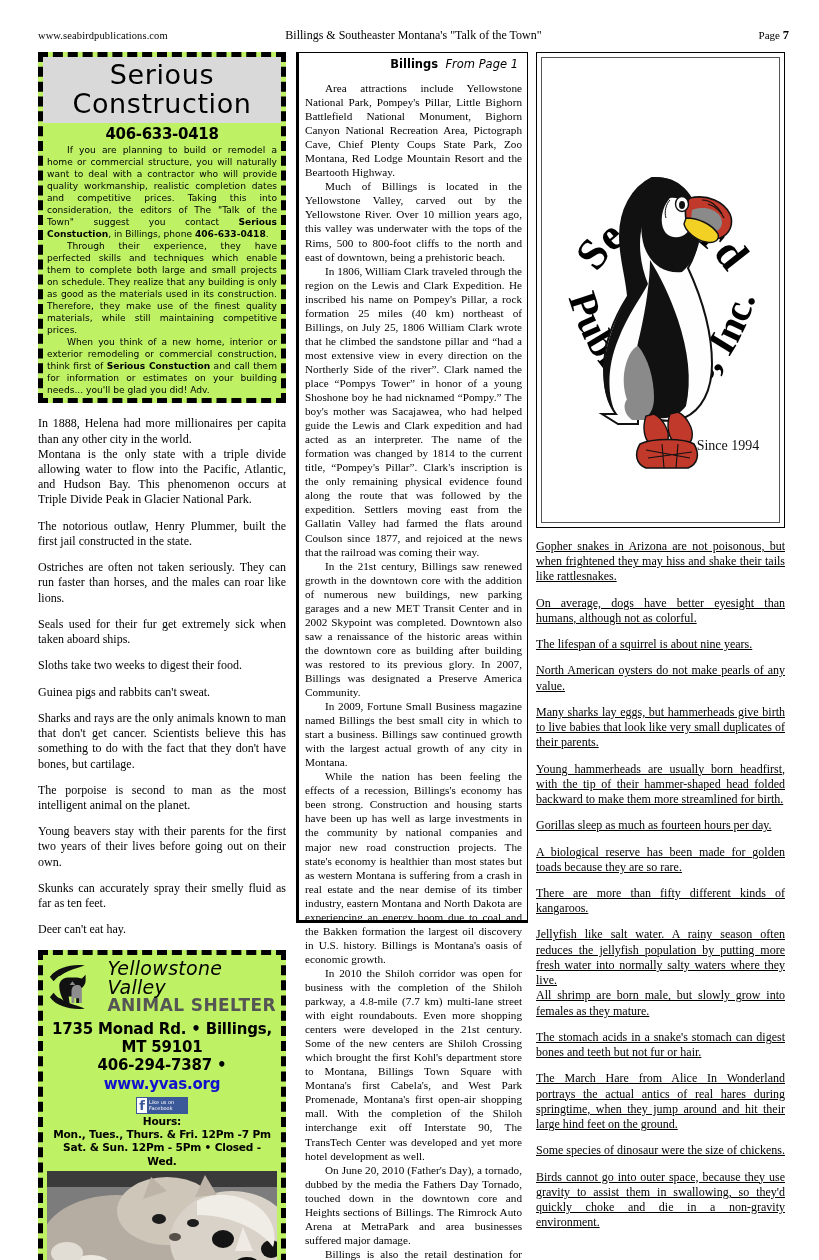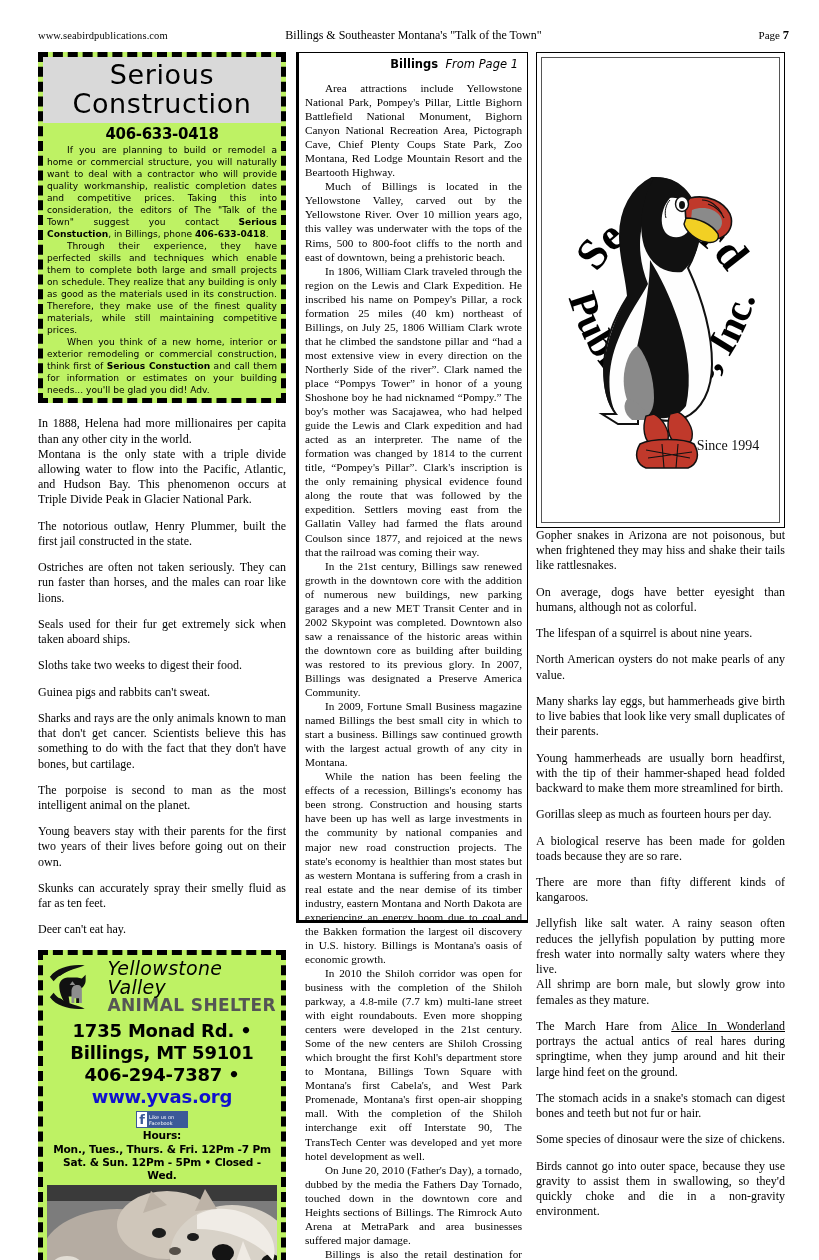--- a/index.html
+++ b/index.html
@@ -154,21 +154,21 @@
     font-weight: bold;
     font-size: 17px;
     letter-spacing: 0.4px;
     line-height: 1.05;
     color: #555;
   }
   .ys-addr {
     text-align: center;
     font-family: "DejaVu Sans", sans-serif;
     font-weight: bold;
-    font-size: 18px;
+    font-size: 15px;
     letter-spacing: -0.2px;
     line-height: 1.22;
   }
   .ys-addr .url { color: #1010cf; }
   .fb-badge {
     margin: 4px auto 1px auto;
     width: 52px; height: 17px;
     background: #3b5998;
     display: flex; align-items: center;
     color: #fff;
@@ -372,32 +372,32 @@
             <path d="M98 386 C92 396, 94 406, 104 410 L146 410 C156 406, 158 396, 152 386
                      C142 380, 110 380, 98 386 Z" fill="#c0392b" stroke="#111" stroke-width="1.5"></path>
             <path d="M104 392 L148 400 M106 400 L150 394 M120 386 L122 410 M136 386 L134 410" stroke="#111" stroke-width="1.1" fill="none"></path>
           </g>
 
           <text x="186" y="392" font-family="'Liberation Serif', serif" font-size="14" fill="#111" text-anchor="middle" id="logo-since">Since 1994</text>
         </svg>
       </div>
     </div>
 
-    <div class="facts" id="right-facts" style="">
+    <div class="facts" id="right-facts" style="margin-top:11px;text-decoration:underline;">
         <p>Gopher snakes in Arizona are not poisonous, but when frightened they may hiss and shake their tails like rattlesnakes.</p>
         <p>On average, dogs have better eyesight than humans, although not as colorful.</p>
         <p>The lifespan of a squirrel is about nine years.</p>
         <p>North American oysters do not make pearls of any value.</p>
         <p>Many sharks lay eggs, but hammerheads give birth to live babies that look like very small duplicates of their parents.</p>
         <p>Young hammerheads are usually born headfirst, with the tip of their hammer-shaped head folded backward to make them more streamlined for birth.</p>
         <p>Gorillas sleep as much as fourteen hours per day.</p>
         <p>A biological reserve has been made for golden toads because they are so rare.</p>
         <p>There are more than fifty different kinds of kangaroos.</p>
         <p class="tight">Jellyfish like salt water. A rainy season often reduces the jellyfish population by putting more fresh water into normally salty waters where they live.</p>
         <p>All shrimp are born male, but slowly grow into females as they mature.</p>
+        <p>The stomach acids in a snake's stomach can digest bones and teeth but not fur or hair.</p>
         <p>The March Hare from <u>Alice In Wonderland</u> portrays the actual antics of real hares during springtime, when they jump around and hit their large hind feet on the ground.</p>
-        <p>The stomach acids in a snake's stomach can digest bones and teeth but not fur or hair.</p>
         <p>Some species of dinosaur were the size of chickens.</p>
         <p>Birds cannot go into outer space, because they use gravity to assist them in swallowing, so they'd quickly choke and die in a non-gravity environment.</p>
       </div>
   </div>
 
 </div>
 
 </body></html>

